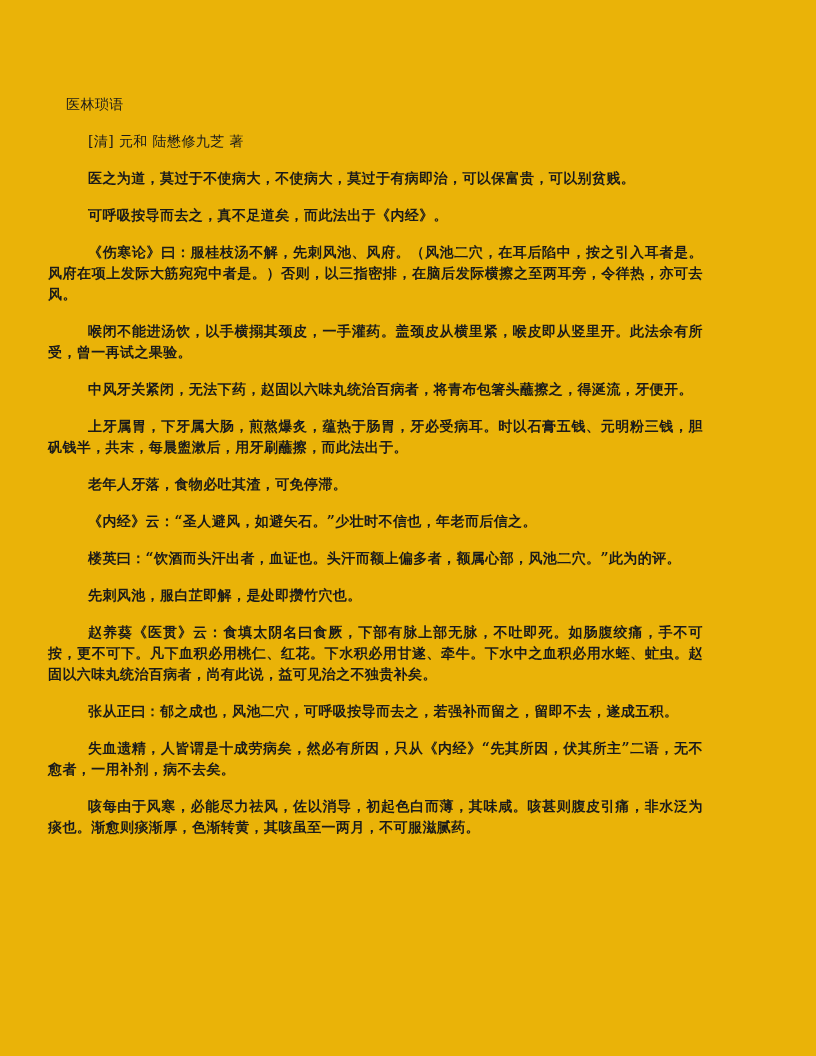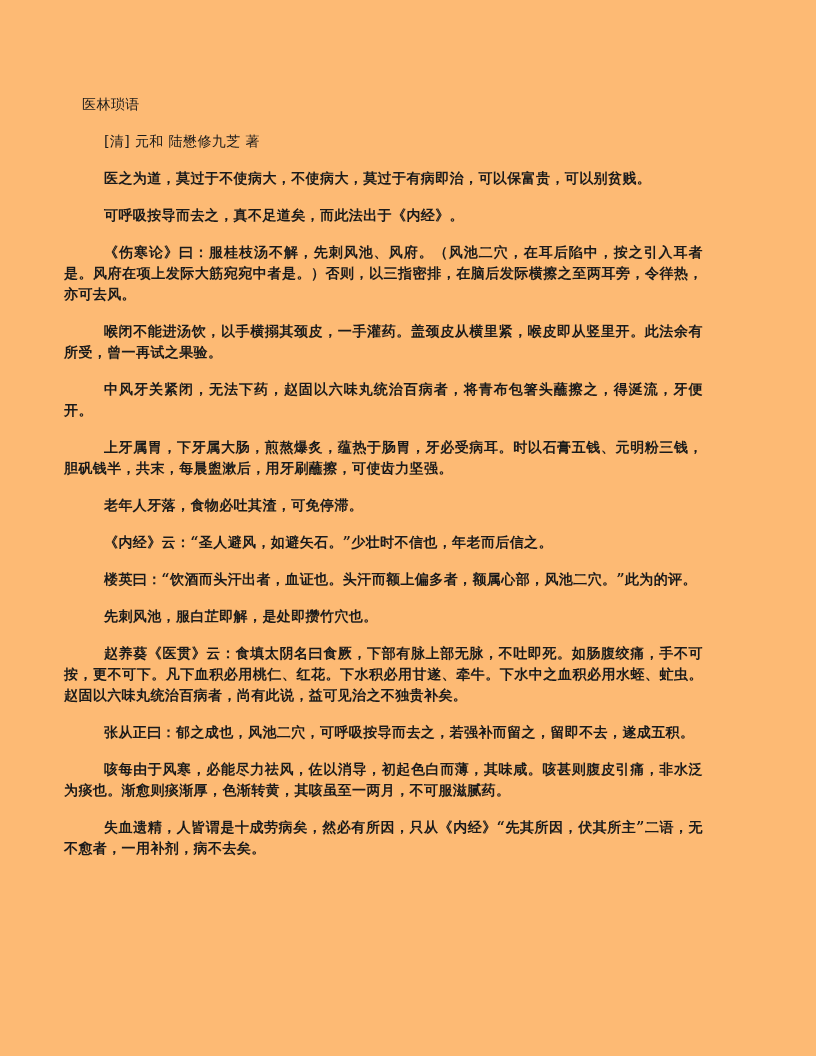--- a/index.html
+++ b/index.html
@@ -5,22 +5,22 @@
   html, body {
     margin: 0;
     padding: 0;
     background: #ffffff;
   }
   .page {
     position: relative;
     width: 816px;
     height: 1056px;
     box-sizing: border-box;
-    background: #fdba74;
-    padding: 94px 113px 0 64px;
+    background: #eab308;
+    padding: 94px 113px 0 48px;
     overflow: hidden;
     font-family: "DejaVu Serif", "Liberation Serif", serif;
     color: #1a1a1a;
     font-size: 14px;
     letter-spacing: 0.4px;
     line-height: 21px;
   }
   .doc-title {
     margin: 0 0 16px 18px;
     font-weight: normal;
@@ -44,22 +44,22 @@
 <body>
 
 <div class="page">
   <h1 class="doc-title">医林琐语</h1>
   <p class="byline">[清] 元和 陆懋修九芝 著</p>
   <p class="para">医之为道，莫过于不使病大，不使病大，莫过于有病即治，可以保富贵，可以别贫贱。</p>
   <p class="para">可呼吸按导而去之，真不足道矣，而此法出于《内经》。</p>
   <p class="para">《伤寒论》曰：服桂枝汤不解，先刺风池、风府。（风池二穴，在耳后陷中，按之引入耳者是。风府在项上发际大筋宛宛中者是。）否则，以三指密排，在脑后发际横擦之至两耳旁，令徉热，亦可去风。</p>
   <p class="para">喉闭不能进汤饮，以手横搦其颈皮，一手灌药。盖颈皮从横里紧，喉皮即从竖里开。此法余有所受，曾一再试之果验。</p>
   <p class="para">中风牙关紧闭，无法下药，赵固以六味丸统治百病者，将青布包箸头蘸擦之，得涎流，牙便开。</p>
-  <p class="para">上牙属胃，下牙属大肠，煎熬爆炙，蕴热于肠胃，牙必受病耳。时以石膏五钱、元明粉三钱，胆矾钱半，共末，每晨盥漱后，用牙刷蘸擦，可使齿力坚强。</p>
+  <p class="para">上牙属胃，下牙属大肠，煎熬爆炙，蕴热于肠胃，牙必受病耳。时以石膏五钱、元明粉三钱，胆矾钱半，共末，每晨盥漱后，用牙刷蘸擦，而此法出于。</p>
   <p class="para">老年人牙落，食物必吐其渣，可免停滞。</p>
   <p class="para">《内经》云：“圣人避风，如避矢石。”少壮时不信也，年老而后信之。</p>
   <p class="para">楼英曰：“饮酒而头汗出者，血证也。头汗而额上偏多者，额属心部，风池二穴。”此为的评。</p>
   <p class="para">先刺风池，服白芷即解，是处即攒竹穴也。</p>
   <p class="para">赵养葵《医贯》云：食填太阴名曰食厥，下部有脉上部无脉，不吐即死。如肠腹绞痛，手不可按，更不可下。凡下血积必用桃仁、红花。下水积必用甘遂、牵牛。下水中之血积必用水蛭、虻虫。赵固以六味丸统治百病者，尚有此说，益可见治之不独贵补矣。</p>
   <p class="para">张从正曰：郁之成也，风池二穴，可呼吸按导而去之，若强补而留之，留即不去，遂成五积。</p>
+  <p class="para">失血遗精，人皆谓是十成劳病矣，然必有所因，只从《内经》“先其所因，伏其所主”二语，无不愈者，一用补剂，病不去矣。</p>
   <p class="para">咳每由于风寒，必能尽力祛风，佐以消导，初起色白而薄，其味咸。咳甚则腹皮引痛，非水泛为痰也。渐愈则痰渐厚，色渐转黄，其咳虽至一两月，不可服滋腻药。</p>
-  <p class="para">失血遗精，人皆谓是十成劳病矣，然必有所因，只从《内经》“先其所因，伏其所主”二语，无不愈者，一用补剂，病不去矣。</p>
 </div>
 
 </body></html>

